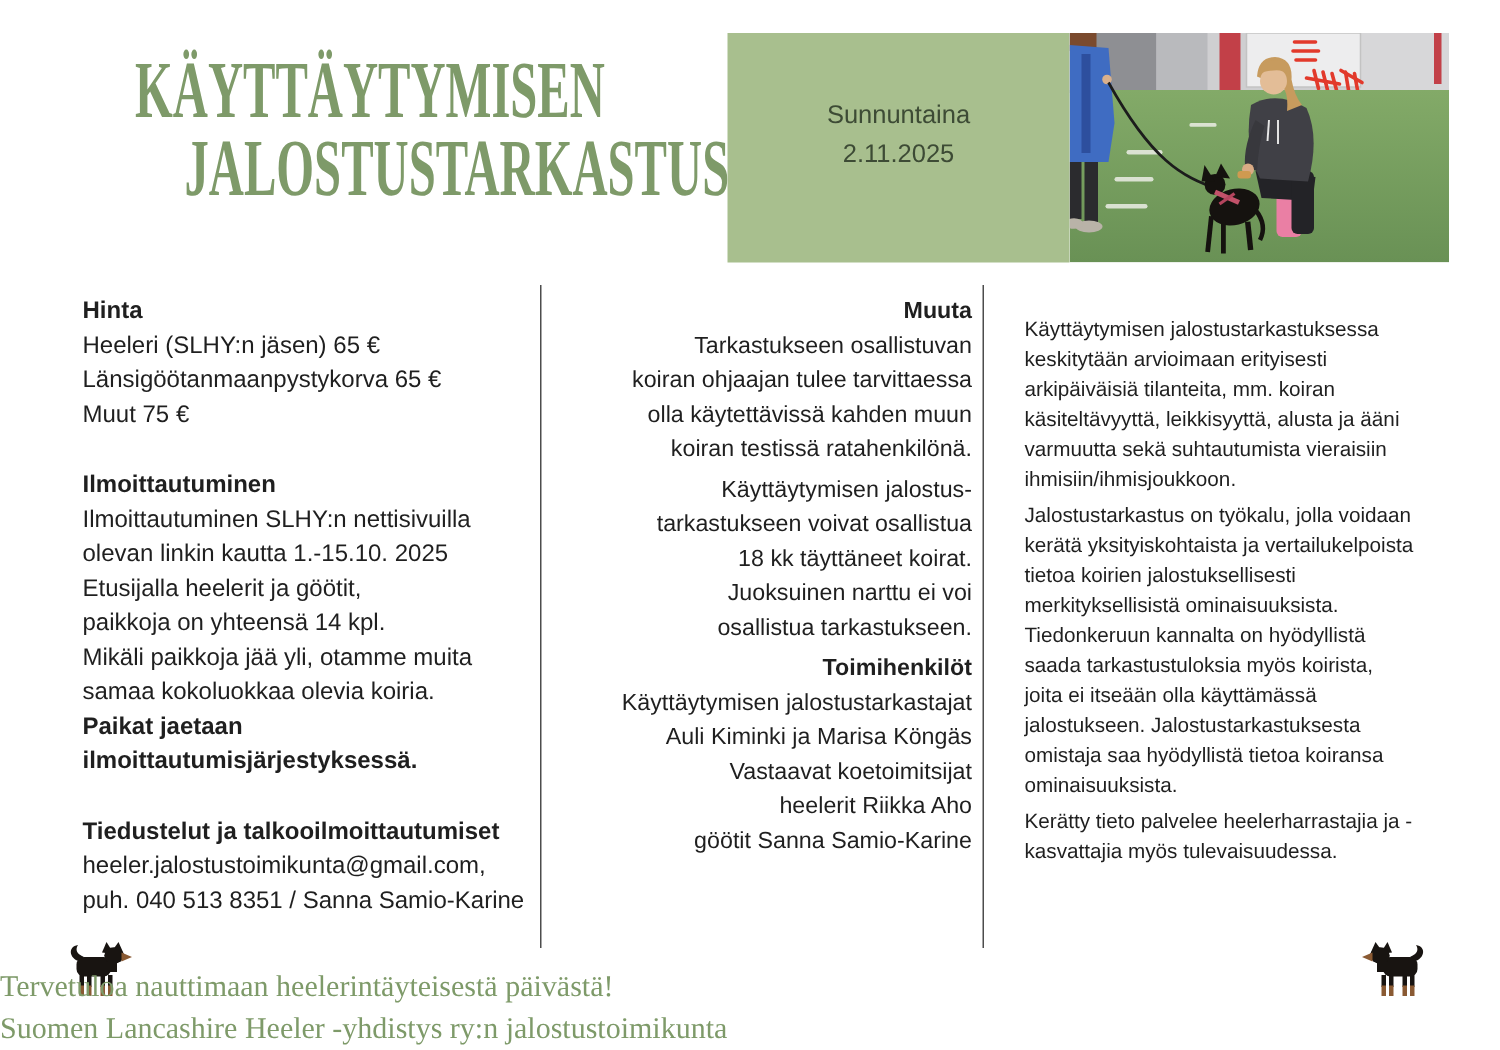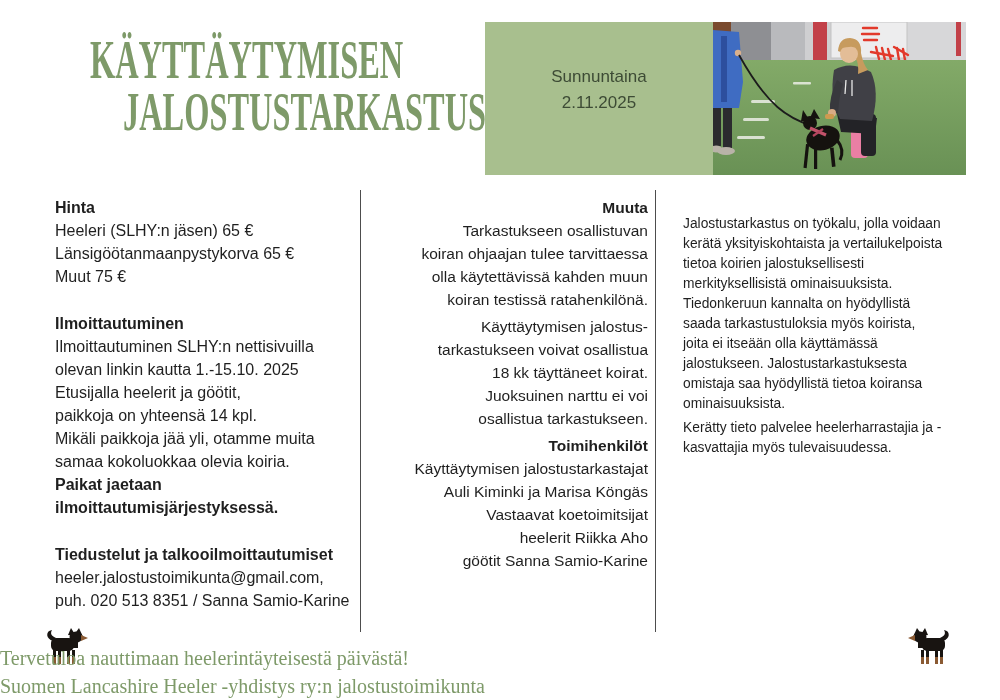--- a/index.html
+++ b/index.html
@@ -138,21 +138,21 @@
     <p>Ilmoittautuminen SLHY:n nettisivuilla
 olevan linkin kautta 1.-15.10. 2025
 Etusijalla heelerit ja göötit,
 paikkoja on yhteensä 14 kpl.
 Mikäli paikkoja jää yli, otamme muita
 samaa kokoluokkaa olevia koiria.</p>
     <p class="bold">Paikat jaetaan
 ilmoittautumisjärjestyksessä.</p>
     <h3 class="sect-gap">Tiedustelut ja talkooilmoittautumiset</h3>
     <p>heeler.jalostustoimikunta@gmail.com,
-puh. 020 513 8351 / Sanna Samio-Karine</p>
+puh. 040 513 8351 / Sanna Samio-Karine</p>
   </section>
 
   <section class="col col-middle">
     <h3>Muuta</h3>
     <p>Tarkastukseen osallistuvan
 koiran ohjaajan tulee tarvittaessa
 olla käytettävissä kahden muun
 koiran testissä ratahenkilönä.</p>
     <p class="para-gap">Käyttäytymisen jalostus-
 tarkastukseen voivat osallistua
@@ -161,20 +161,26 @@
 osallistua tarkastukseen.</p>
     <h3 class="para-gap">Toimihenkilöt</h3>
     <p>Käyttäytymisen jalostustarkastajat
 Auli Kiminki ja Marisa Köngäs
 Vastaavat koetoimitsijat
 heelerit Riikka Aho
 göötit Sanna Samio-Karine</p>
   </section>
 
   <section class="col col-right">
+    <p>Käyttäytymisen jalostustarkastuksessa
+keskitytään arvioimaan erityisesti
+arkipäiväisiä tilanteita, mm. koiran
+käsiteltävyyttä, leikkisyyttä, alusta ja ääni
+varmuutta sekä suhtautumista vieraisiin
+ihmisiin/ihmisjoukkoon.</p>
     <p class="para-gap">Jalostustarkastus on työkalu, jolla voidaan
 kerätä yksityiskohtaista ja vertailukelpoista
 tietoa koirien jalostuksellisesti
 merkityksellisistä ominaisuuksista.
 Tiedonkeruun kannalta on hyödyllistä
 saada tarkastustuloksia myös koirista,
 joita ei itseään olla käyttämässä
 jalostukseen. Jalostustarkastuksesta
 omistaja saa hyödyllistä tietoa koiransa
 ominaisuuksista.</p>

